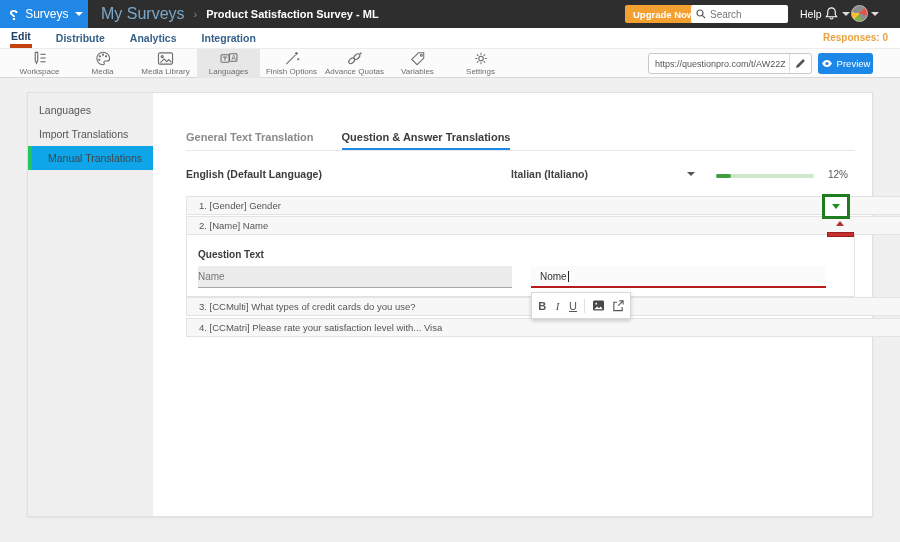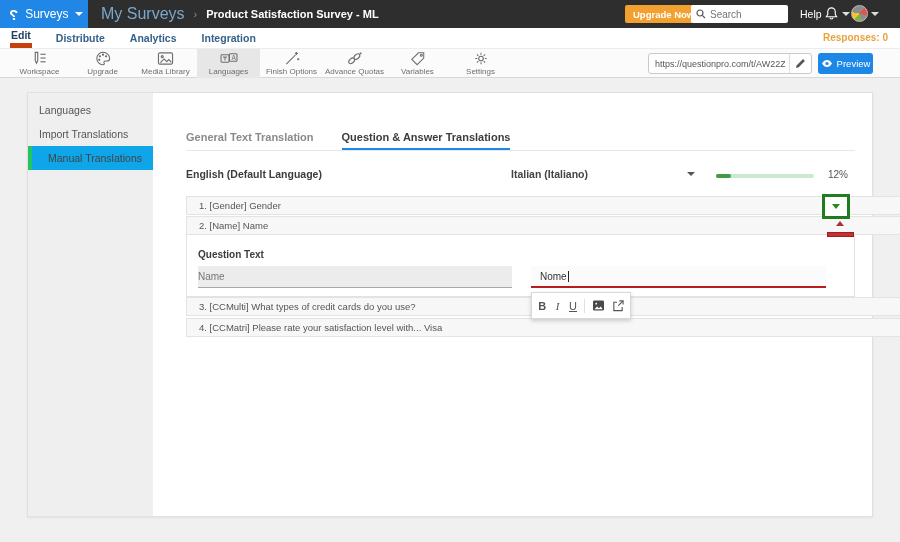--- a/index.html
+++ b/index.html
@@ -27,21 +27,21 @@
   .bell-wrap { position:absolute; left:824px; top:6px; display:flex; align-items:center; cursor:pointer; }
   .tri-down-w2 { border-top:4px solid #ddd; margin-left:3px; }
   .avatar-wrap { position:absolute; left:851px; top:5px; display:flex; align-items:center; cursor:pointer; }
   .avatar { width:17px; height:17px; border-radius:50%; border:1px solid #bbb;
             background:conic-gradient(#8d8d8d 0 12%, #e25449 12% 30%, #8d8d8d 30% 45%, #7cb342 45% 62%, #fbc02d 62% 78%, #8d8d8d 78% 100%); }
 
   
   .nav { position:absolute; left:0; top:28px; width:900px; height:20px; background:#ffffff; }
   .nav-items { position:absolute; left:10px; top:0; height:20px; display:flex; gap:23px; align-items:center; }
   .nav-item { font-size:10.5px; font-weight:bold; color:#35618a; cursor:pointer; padding:2px 1px; }
-  .nav-item.active { color:#1f3f63; border-bottom:7px solid #c2410c; }
+  .nav-item.active { color:#1f3f63; border-bottom:4px solid #c2410c; }
   .responses { position:absolute; right:12px; top:4px; font-size:10px; font-weight:bold; color:#E8A33D; }
 
   
   .toolbar { position:absolute; left:0; top:48px; width:900px; height:30px; background:#fbfbfb;
              border-top:1px solid #ececec; border-bottom:1px solid #d8d8d8; }
   .tb-items { position:absolute; left:8px; top:0; height:29px; display:flex; }
   .tb-item { width:63px; height:29px; display:flex; flex-direction:column; align-items:center; justify-content:center;
              cursor:pointer; gap:1px;text-align:center; }
   .tb-item.active { background:#e7e7e7; }
   .tb-label { font-size:8px; color:#6e6e6e; white-space:nowrap; }
@@ -166,21 +166,21 @@
       <span class="tb-label">Workspace</span>
     </div>
     <div class="tb-item">
       <svg width="16" height="15" viewBox="0 0 18 17" fill="none" stroke="#6e6e6e" stroke-width="1.2">
         <path d="M9 1.5a7 7 0 1 0 0 14c1.6 0 1.9-1.1 1.2-2.1-.6-.9.2-2 1.4-2h1.9a3 3 0 0 0 3-3c0-4-3.3-6.9-7.5-6.9z"></path>
         <circle cx="5.5" cy="6" r="0.7"></circle>
           <circle cx="9" cy="4.2" r="0.7"></circle>
           <circle cx="12.5" cy="6" r="0.7"></circle>
           <circle cx="4.8" cy="10" r="0.7"></circle>
       </svg>
-      <span class="tb-label">Upgrade</span>
+      <span class="tb-label">Media</span>
     </div>
     <div class="tb-item">
       <svg width="17" height="15" viewBox="0 0 18 16" fill="none" stroke="#6e6e6e" stroke-width="1.2">
         <rect x="1.5" y="2" width="15" height="12" rx="1.5"></rect>
           <circle cx="5.5" cy="6" r="1.1"></circle>
           <path d="M3.5 12.5l4-4 2.8 2.8 2.2-2.2 2.8 3"></path>
       </svg>
       <span class="tb-label">Media Library</span>
     </div>
     <div class="tb-item active">

